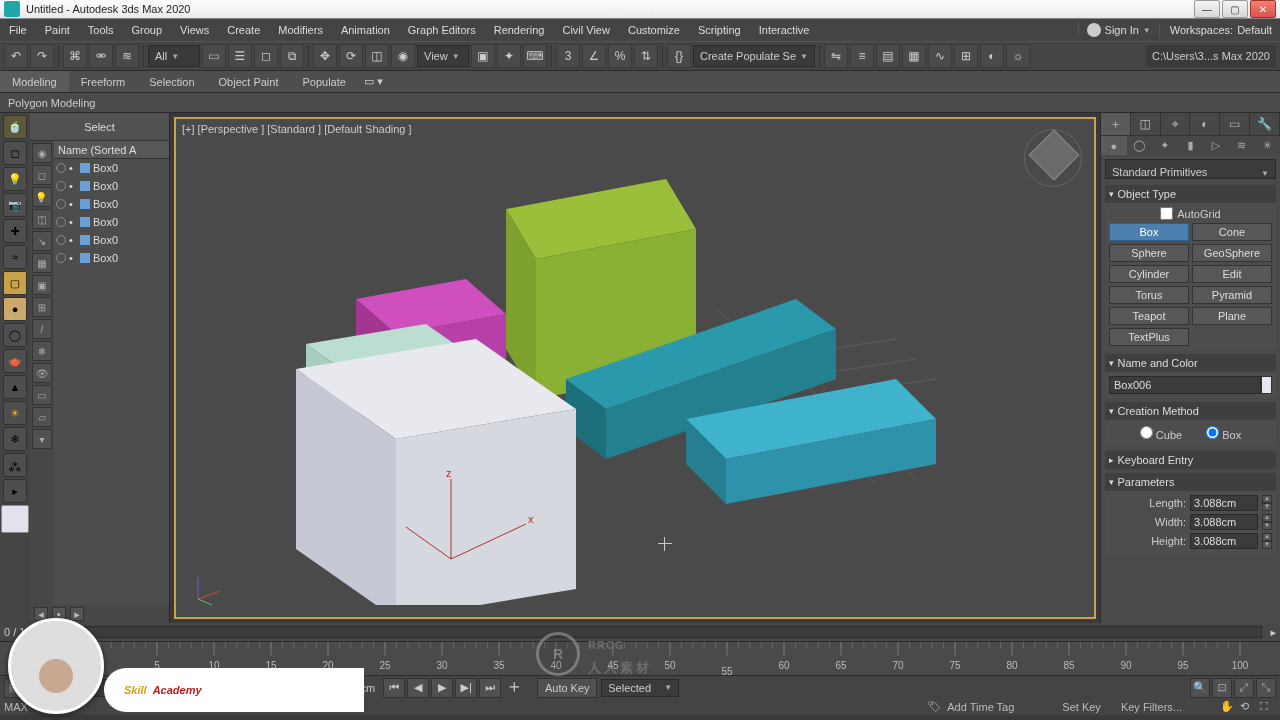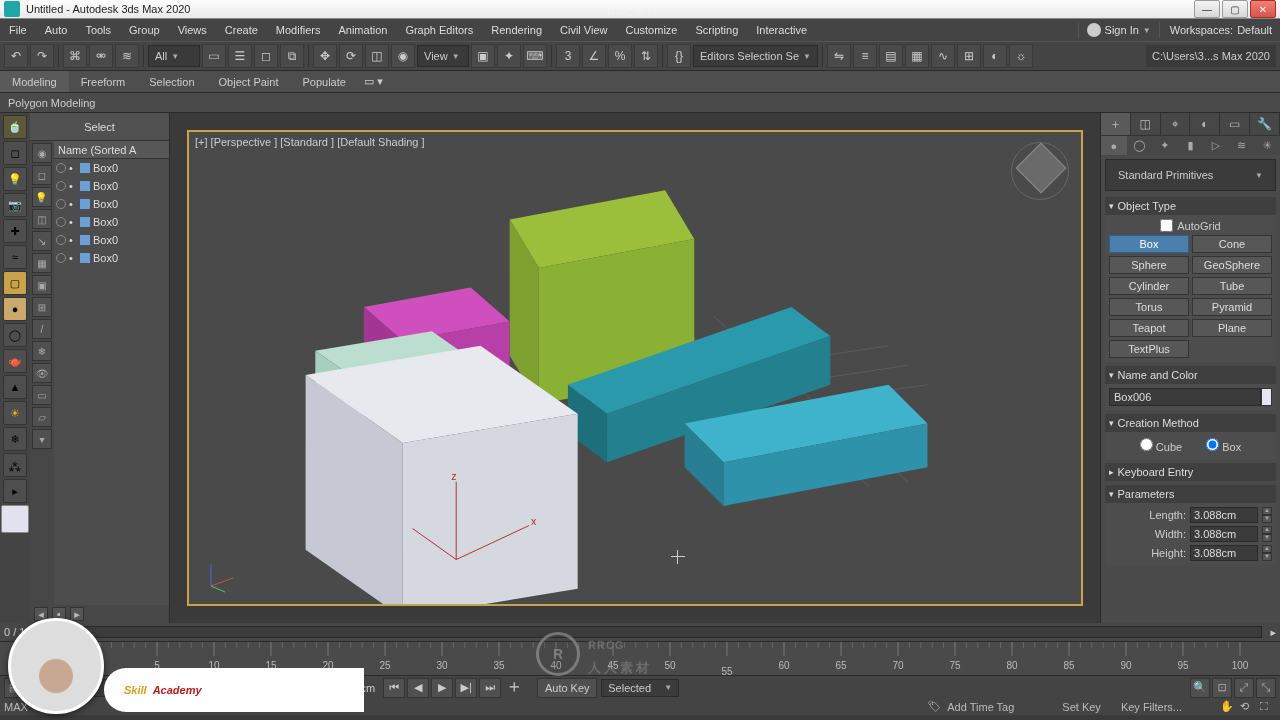--- a/index.html
+++ b/index.html
@@ -50,41 +50,41 @@
 .se-body { flex:1; display:flex; }
 .se-list { flex:1; background:#4d4d4d; }
 .se-list-header { height:18px; background:#575757; color:#ddd; padding:0 4px; display:flex;align-items:center; border-bottom:1px solid #333;}
 .se-row { height:18px; display:flex; align-items:center; gap:3px; padding:0 2px; color:#ddd; }
 .se-row .eye { width:10px;height:10px;border:1px solid #888;border-radius:50%;}
 .se-row .cube { width:10px;height:10px; background:#6aa0d8; }
 .se-footer { height:18px; background:#474747; display:flex;align-items:center; gap:4px; padding:0 4px; }
 .se-footer .arrow { width:14px;height:14px;background:#555;border:1px solid #333;color:#bbb;display:flex;align-items:center;justify-content:center;}
 
 
-.viewport-wrap { flex:1; padding:17px; background:#3a3a3a; position:relative; }
+.viewport-wrap { flex:1; padding:4px; background:#3a3a3a; position:relative; }
 .viewport { width:100%; height:100%; background:#4a4a4a; border:2px solid #c9a24a; position:relative; overflow:hidden; }
 .vp-label { position:absolute; top:4px; left:6px; color:#ccc; font-size:11px; }
 .viewcube { position:absolute; top:10px; right:10px; width:60px; height:60px; }
 .viewcube .vc-body{ width:36px;height:36px;background:#6a6a6a;transform:rotate(45deg);position:absolute;top:8px;left:12px;border:1px solid #888; }
 .viewcube .vc-ring{ width:58px;height:58px;border:1px solid #666;border-radius:50%;position:absolute;top:0;left:0;}
 .axis-gizmo { position:absolute; left:14px; bottom:10px; width:36px;height:36px; }
 .cursor-cross { position:absolute; width:14px;height:14px; left:482px; top:418px; color:#ddd;}
 .cursor-cross:before,.cursor-cross:after{content:"";position:absolute;background:#ccc;}
 .cursor-cross:before{left:6px;top:0;width:1px;height:14px;}
 .cursor-cross:after{top:6px;left:0;height:1px;width:14px;}
 
 
 .cmd-panel { width:180px; background:#4a4a4a; border-left:1px solid #2a2a2a; display:flex; flex-direction:column; }
 .cmd-tabs { height:22px; display:flex; background:#474747; }
 .cmd-tab { flex:1; display:flex;align-items:center;justify-content:center; border-right:1px solid #333; color:#bbb; font-size:12px; }
 .cmd-tab.active { background:#5a5a5a; }
 .cmd-subtabs { height:20px; display:flex; background:#474747; border-top:1px solid #333; }
 .cmd-sub { flex:1; display:flex;align-items:center;justify-content:center; color:#aaa; font-size:11px;}
 .cmd-sub.active{ background:#5a5a5a; }
-.cmd-combo { margin:4px; height:32px; background:#3b3b3b; border:1px solid #2a2a2a; color:#ccc; padding:0 12px; display:flex; align-items:center; justify-content:space-between; }
+.cmd-combo { margin:4px; height:20px; background:#3b3b3b; border:1px solid #2a2a2a; color:#ccc; padding:0 6px; display:flex; align-items:flex-end; justify-content:space-between; }
 .rollout { margin:2px 4px; }
 .rollout-header { height:18px; background:#3f3f3f; color:#ddd; display:flex; align-items:center; gap:4px; padding:0 4px;}
 .rollout-header .tri { font-size:9px; }
 .rollout-body { background:#4d4d4d; padding:4px; display:flex; flex-direction:column; gap:3px; }
 .check-row { display:flex; align-items:center; gap:4px; color:#ccc; justify-content:center;}
 .btn-grid { display:grid; grid-template-columns:1fr 1fr; gap:3px; }
 .prim-btn { height:18px; background:#575757; border:1px solid #333; color:#ddd; display:flex;align-items:center;justify-content:center;}
 .prim-btn.active { background:#4a7fae; border-color:#2a5f8e; color:#fff; }
 .name-row { display:flex; align-items:center; }
 .name-row input { flex:1; height:18px; background:#3b3b3b; border:1px solid #2a2a2a; color:#ddd; padding:0 4px;}
@@ -140,21 +140,21 @@
   <div class="title">Untitled - Autodesk 3ds Max 2020</div>
   <div class="win-btns">
     <div class="win-btn">—</div>
     <div class="win-btn">▢</div>
     <div class="win-btn close">✕</div>
   </div>
 </div>
 
 <div class="menubar">
   <div class="menu-item">File</div>
-  <div class="menu-item">Auto</div>
+  <div class="menu-item">Paint</div>
   <div class="menu-item">Tools</div>
   <div class="menu-item">Group</div>
   <div class="menu-item">Views</div>
   <div class="menu-item">Create</div>
   <div class="menu-item">Modifiers</div>
   <div class="menu-item">Animation</div>
   <div class="menu-item">Graph Editors</div>
   <div class="menu-item">Rendering</div>
   <div class="menu-item">Civil View</div>
   <div class="menu-item">Customize</div>
@@ -204,21 +204,21 @@
   <div class="tbtn">✦</div>
   <div class="tbtn">⌨</div>
   <div class="tbar-sep"></div>
   <div class="tbtn">3</div>
   <div class="tbtn">∠</div>
   <div class="tbtn">%</div>
   <div class="tbtn">⇅</div>
   <div class="tbar-sep"></div>
   <div class="tbtn">{}</div>
   <div class="tbar-combo" style="min-width:120px">
-      <span>Editors Selection Se</span>
+      <span>Create Populate Se</span>
       <span class="chev">▼</span>
     </div>
   <div class="tbar-sep"></div>
   <div class="tbtn">⇋</div>
   <div class="tbtn">≡</div>
   <div class="tbtn">▤</div>
   <div class="tbtn">▦</div>
   <div class="tbtn">∿</div>
   <div class="tbtn">⊞</div>
   <div class="tbtn">◐</div>
@@ -427,21 +427,21 @@
         <div class="check-row">
             <input type="checkbox" style="">
             <span>AutoGrid</span>
           </div>
         <div class="btn-grid" id="prim-grid">
             <div class="prim-btn active">Box</div>
             <div class="prim-btn">Cone</div>
             <div class="prim-btn">Sphere</div>
             <div class="prim-btn">GeoSphere</div>
             <div class="prim-btn">Cylinder</div>
-            <div class="prim-btn">Tube</div>
+            <div class="prim-btn">Edit</div>
             <div class="prim-btn">Torus</div>
             <div class="prim-btn">Pyramid</div>
             <div class="prim-btn">Teapot</div>
             <div class="prim-btn">Plane</div>
             <div class="prim-btn">TextPlus</div>
             <div class="prim-btn" style="visibility: hidden;"></div>
           </div>
       </div>
     </div>
     <div class="rollout">

